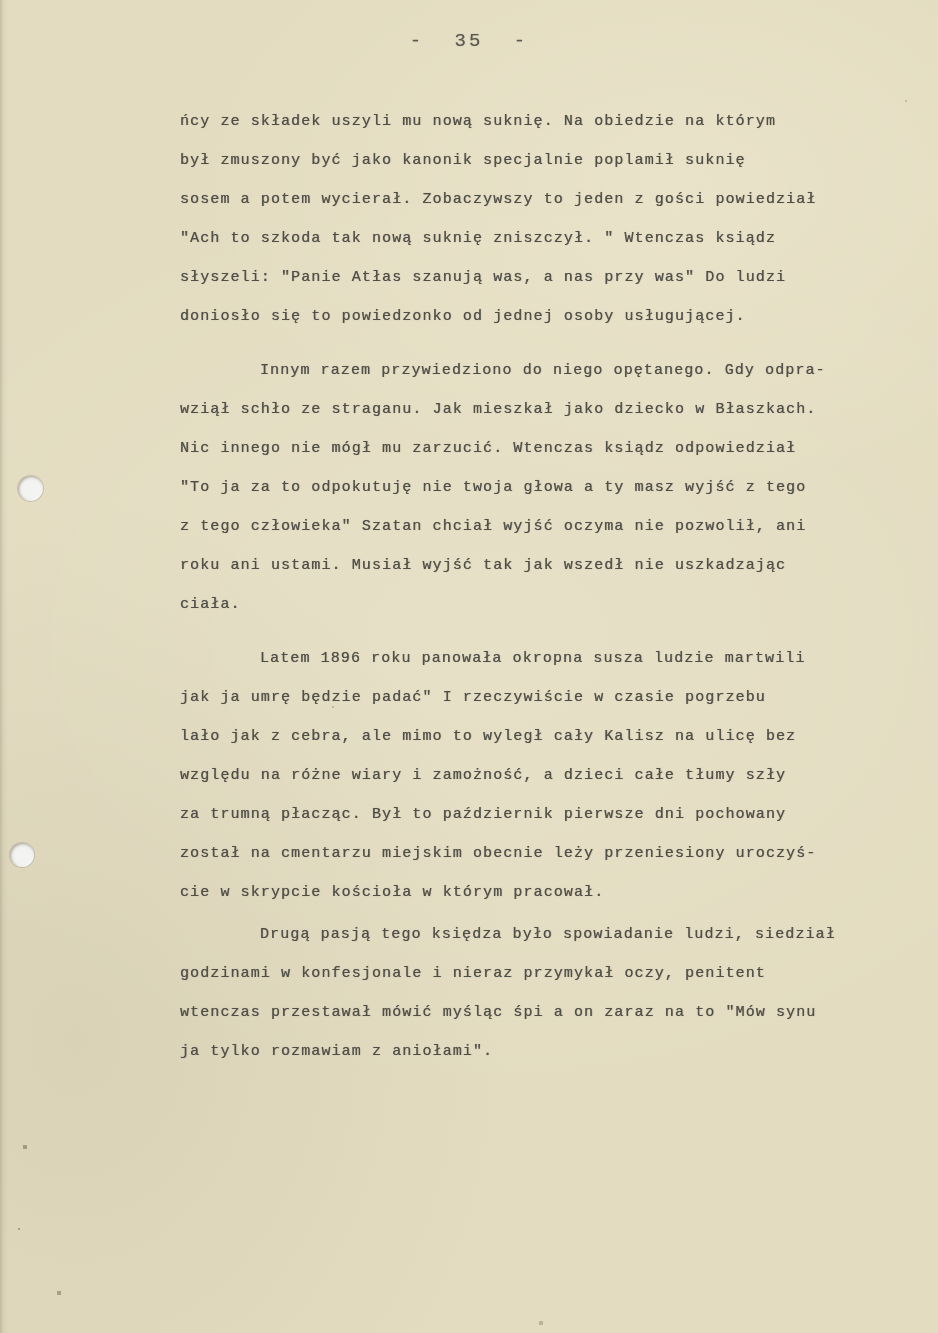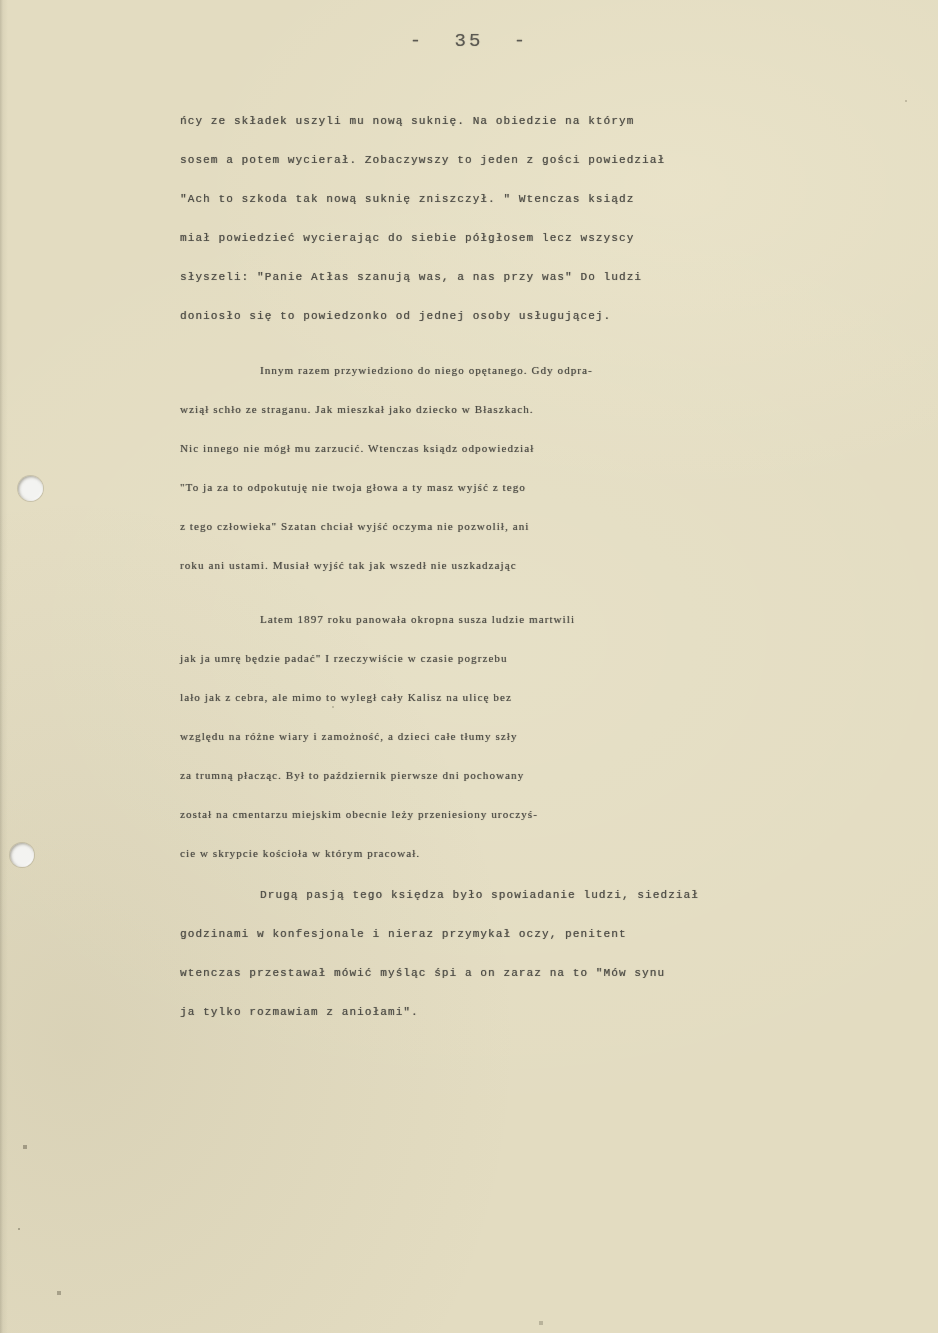--- a/index.html
+++ b/index.html
@@ -32,26 +32,26 @@
     word-spacing: 16px;
     color: #5b5952;
     text-shadow: 0 0 1px rgba(80,78,70,0.55);
   }
   .textblock {
     position: absolute;
     left: 180px;
     top: 102px;
     width: 748px;
     color: #4f4e47;
-    font-size: 11px;
+    font-size: 15px;
     letter-spacing: 1.1px;
     text-shadow: 0.4px 0.4px 0.8px rgba(82,80,72,0.55), -0.2px -0.2px 0.6px rgba(82,80,72,0.25);
   }
   .para { margin: 0; }
-  .para.gap   { margin-top: 15px; font-family: Liberation Serif, serif; }
+  .para.gap   { margin-top: 15px; }
   .para.tight { margin-top: 3px; }
   .line {
     display: block;
     height: 39px;
     line-height: 39px;
     white-space: nowrap;
   }
   .line.ind { padding-left: 80px; }
   .hole {
     position: absolute;
@@ -85,38 +85,39 @@
   <div class="hole hole1"></div>
   <div class="hole hole2"></div>
   <div class="specks"></div>
 
   <div class="pagenum">- 35 -</div>
 
   <div class="textblock">
 
     <p class="para">
       <span class="line">ńcy ze składek uszyli mu nową suknię. Na obiedzie na którym</span>
+      <span class="line">był zmuszony być jako kanonik specjalnie poplamił suknię</span>
       <span class="line">sosem a potem wycierał. Zobaczywszy to jeden z gości powiedział</span>
       <span class="line">"Ach to szkoda tak nową suknię zniszczył. " Wtenczas ksiądz</span>
-      <span class="line">miał powiedzieć wycierając do siebie półgłosem lecz wszyscy</span>
       <span class="line">słyszeli: "Panie Atłas szanują was, a nas przy was" Do ludzi</span>
       <span class="line">doniosło się to powiedzonko od jednej osoby usługującej.</span>
     </p>
 
     <p class="para gap">
       <span class="line ind">Innym razem przywiedziono do niego opętanego. Gdy odpra-</span>
       <span class="line">wziął schło ze straganu. Jak mieszkał jako dziecko w Błaszkach.</span>
       <span class="line">Nic innego nie mógł mu zarzucić. Wtenczas ksiądz odpowiedział</span>
       <span class="line">"To ja za to odpokutuję nie twoja głowa a ty masz wyjść z tego</span>
       <span class="line">z tego człowieka" Szatan chciał wyjść oczyma nie pozwolił, ani</span>
       <span class="line">roku ani ustami. Musiał wyjść tak jak wszedł nie uszkadzając</span>
+      <span class="line">ciała.</span>
     </p>
 
     <p class="para gap">
-      <span class="line ind">Latem 1897 roku panowała okropna susza ludzie martwili</span>
+      <span class="line ind">Latem 1896 roku panowała okropna susza ludzie martwili</span>
       <span class="line">jak ja umrę będzie padać" I rzeczywiście w czasie pogrzebu</span>
       <span class="line">lało jak z cebra, ale mimo to wyległ cały Kalisz na ulicę bez</span>
       <span class="line">względu na różne wiary i zamożność, a dzieci całe tłumy szły</span>
       <span class="line">za trumną płacząc. Był to październik pierwsze dni pochowany</span>
       <span class="line">został na cmentarzu miejskim obecnie leży przeniesiony uroczyś-</span>
       <span class="line">cie w skrypcie kościoła w którym pracował.</span>
     </p>
 
     <p class="para tight">
       <span class="line ind">Drugą pasją tego księdza było spowiadanie ludzi, siedział</span>

